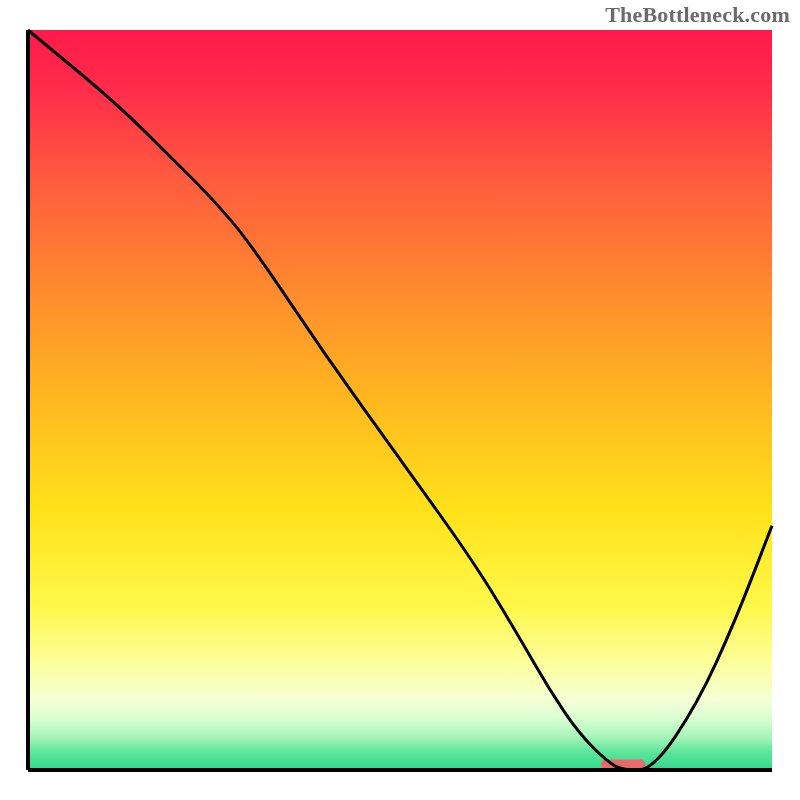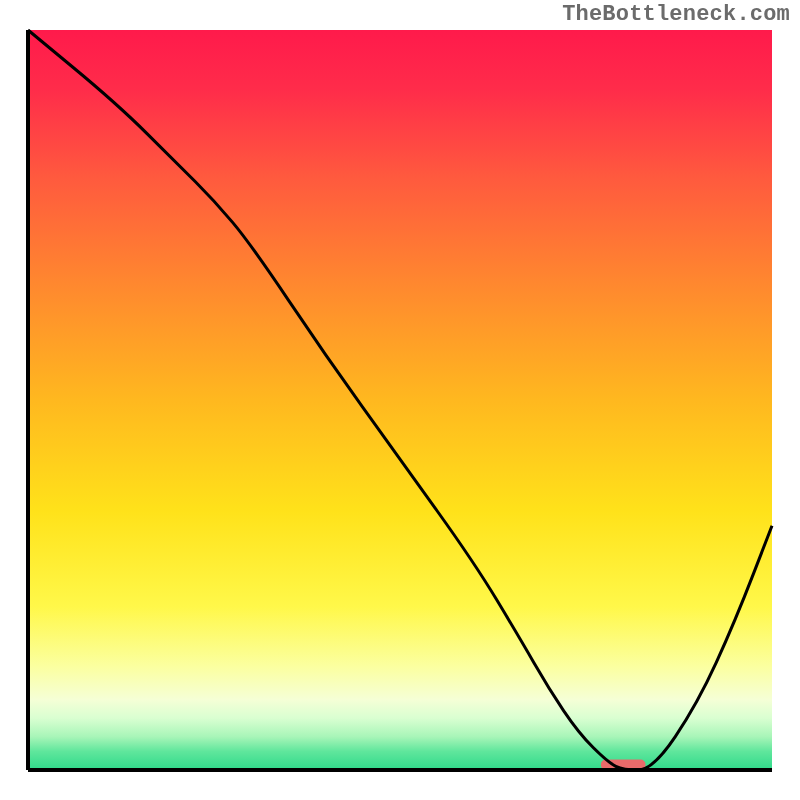--- a/index.html
+++ b/index.html
@@ -16,21 +16,21 @@
     position: relative;
   }
   .watermark {
     position: absolute;
     top: 2px;
     right: 10px;
     font-size: 22px;
     font-weight: 600;
     color: #6b6b6b;
     letter-spacing: 0.2px;
-    font-family: Liberation Mono, monospace;
+    font-family: Liberation Serif, serif;
   }
   svg {
     display: block;
   }
 </style>
 </head>
 <body>
 
 <div class="wrapper">
   <div class="watermark">TheBottleneck.com</div>

